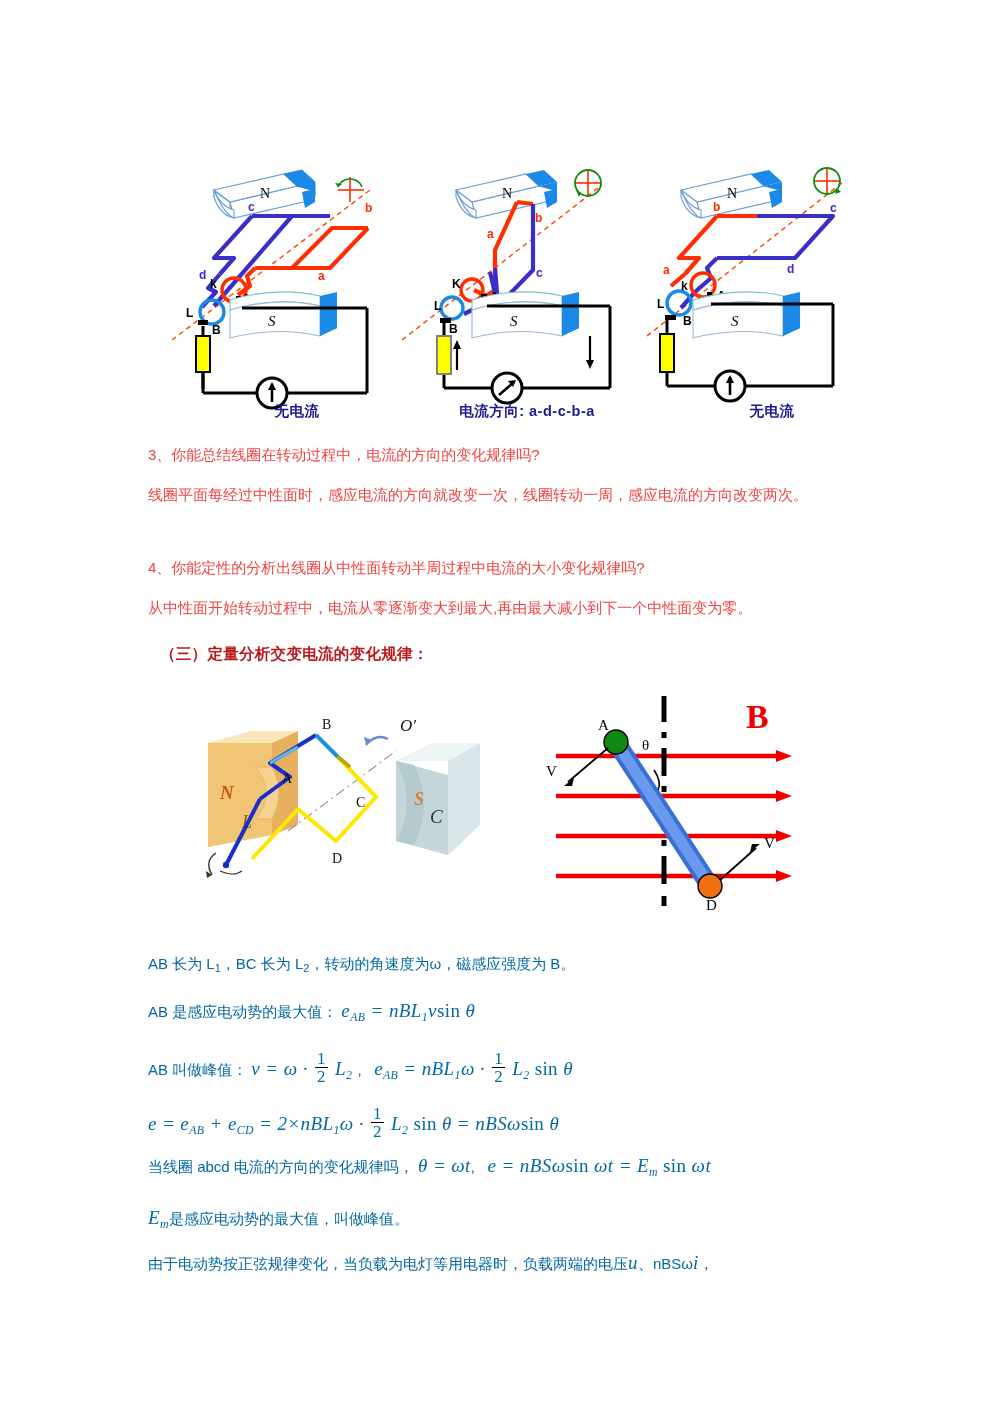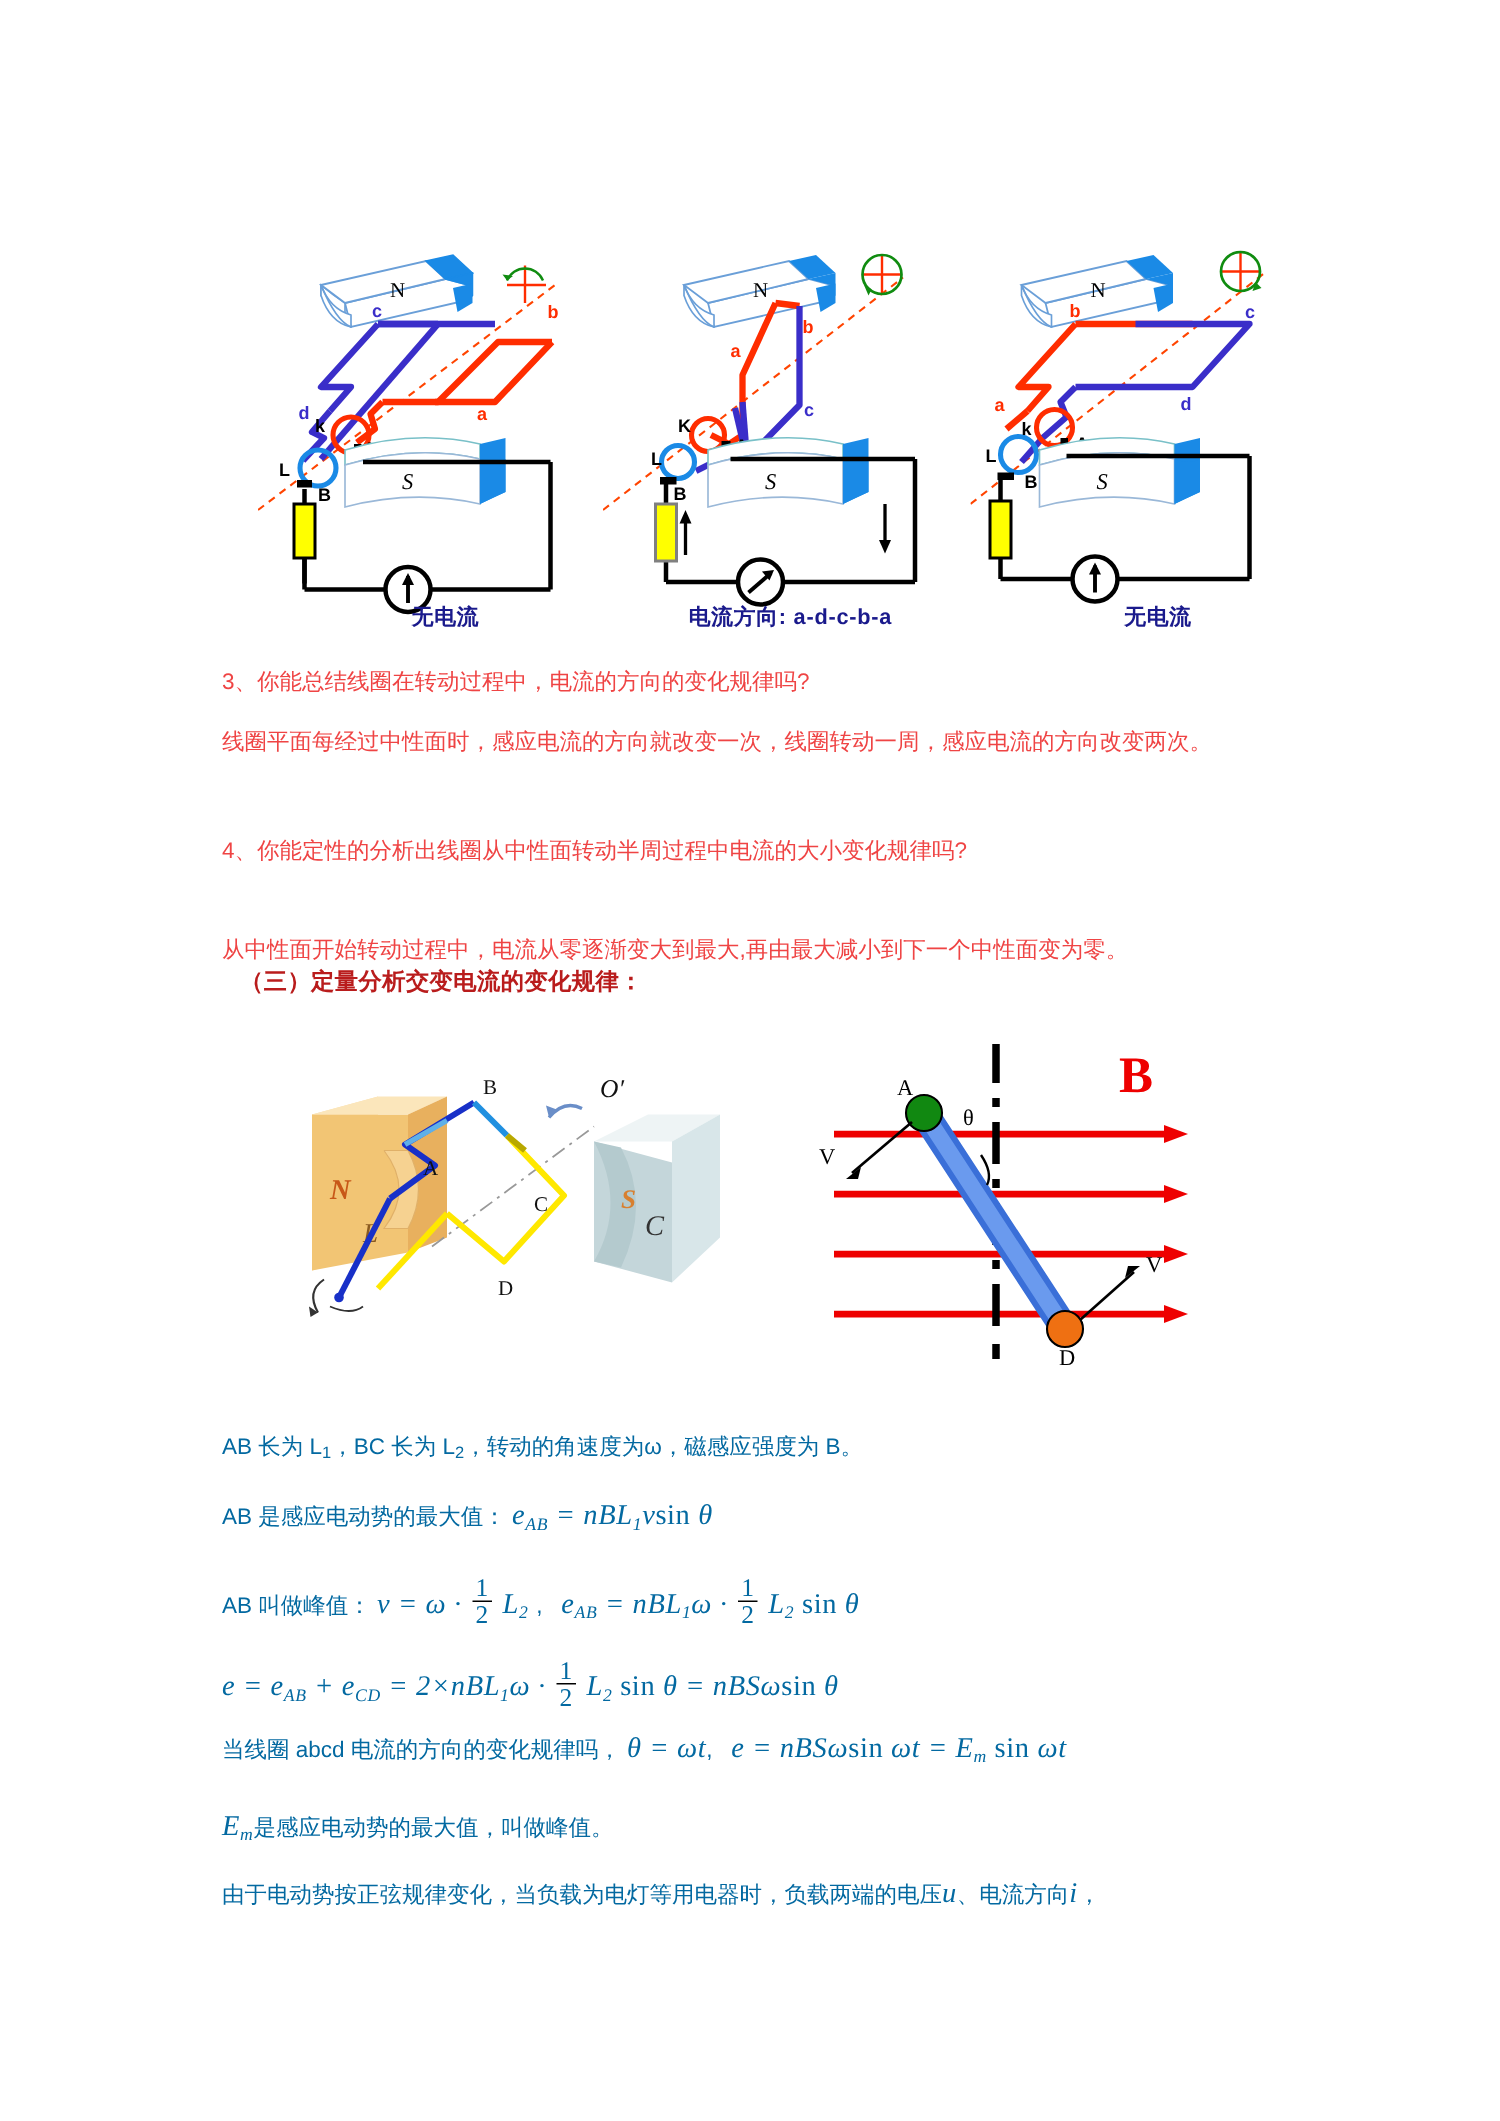--- a/index.html
+++ b/index.html
@@ -57,21 +57,21 @@
     left: 148px;
     width: 722px;
     font-size: 15px;
     line-height: 1.55;
     color: #ef4444;
     font-family: "Liberation Sans", "DejaVu Sans", sans-serif;
   }
   .para.q  { top: 443px; }
   .para.a1 { top: 483px; }
   .para.q2 { top: 556px; }
-  .para.a2 { top: 596px; margin-top: 26px; }
+  .para.a2 { top: 596px; }
   .heading {
     position: absolute;
     left: 160px;
     top: 644px;
     font-size: 15.5px;
     font-weight: bold;
     color: #b91c1c;
     letter-spacing: .3px;
   }
 
@@ -537,16 +537,16 @@
     <span class="mathit">
       e = nBSω<span class="mathup">sin</span> ωt = E<span class="sub">m</span> <span class="mathup">sin</span> ωt
     </span>
   </div>
 
   <div class="mline m6">
     <span class="mathit">E<span class="sub">m</span></span><span class="inline-lbl">是感应电动势的最大值，叫做峰值。</span>
   </div>
 
   <div class="mline m7">
-    <span class="inline-lbl">由于电动势按正弦规律变化，当负载为电灯等用电器时，负载两端的电压</span><span class="mathit">u</span><span class="inline-lbl">、电流方向</span><span class="mathit">i</span><span class="inline-lbl">，</span>
+    <span class="inline-lbl">由于电动势按正弦规律变化，当负载为电灯等用电器时，负载两端的电压</span><span class="mathit">u</span><span class="inline-lbl">、nBSω</span><span class="mathit">i</span><span class="inline-lbl">，</span>
   </div>
 
 </div>
 
 </body></html>

